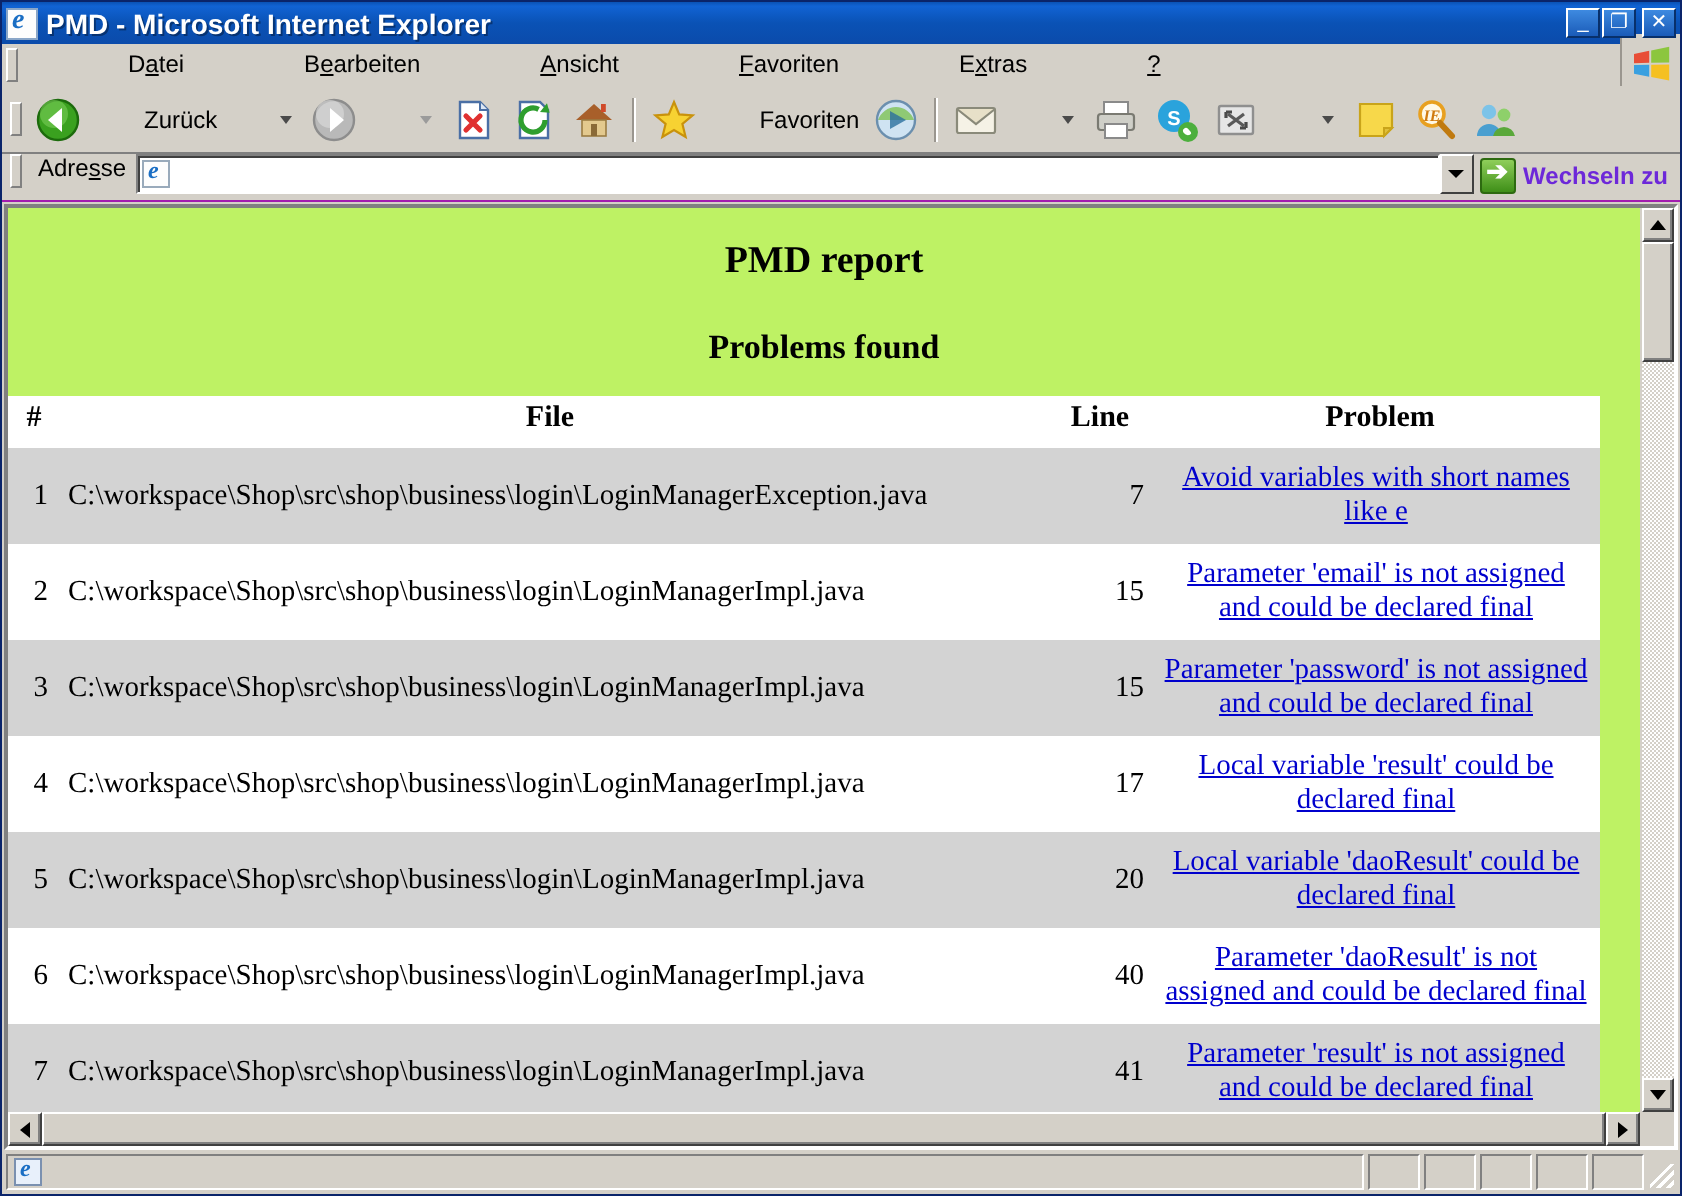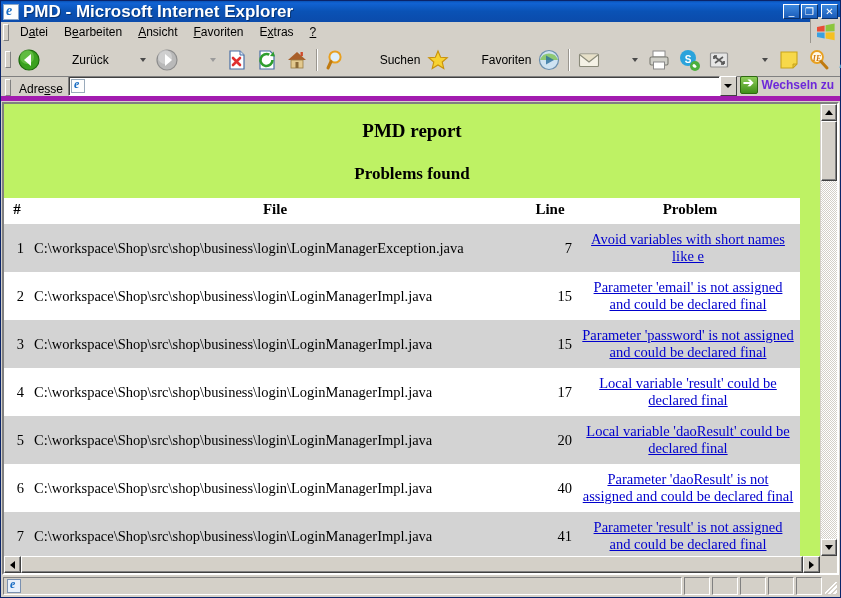--- a/index.html
+++ b/index.html
@@ -32,21 +32,21 @@
     position: relative; flex: none;
   }
   #title-icon:after {
     content: "e";
     position: absolute; left: 2px; top: -2px;
     font-family: "Liberation Serif", serif;
     font-style: italic; font-weight: bold;
     font-size: 14px; color: #1a6ec4;
   }
   #title-text {
-    color: #ffffff; font-size: 17px; font-weight: bold;
+    color: #ffffff; font-size: 14px; font-weight: bold;
     white-space: nowrap; flex: 1;
     text-shadow: 1px 1px 0 rgba(0,0,0,.35);
   }
   .winbtn {
     width: 17px; height: 15px; margin-left: 1px;
     background: linear-gradient(to bottom, #3e8ae0, #1a5bb8);
     border: 1px solid #ffffff;
     border-right-color: #08306b; border-bottom-color: #08306b;
     position: relative; flex: none; cursor: pointer;
   }
@@ -56,20 +56,21 @@
     text-align: center; font-family: "Liberation Sans", sans-serif;
   }
   .winbtn.close { margin-left: 3px; }
 
   
   #menubar {
     height: 21px; background: #d4d0c8;
     display: flex; align-items: center;
     border-bottom: 1px solid #d4d0c8;
     flex: none;
+    gap: 44px;
   }
   .grip {
     width: 6px; height: 17px; margin: 0 3px 0 2px; flex: none;
     border-left: 1px solid #ffffff; border-top: 1px solid #ffffff;
     border-right: 1px solid #808080; border-bottom: 1px solid #808080;
   }
   .menu-item {
     font-size: 12px; color: #000; padding: 2px 8px;
     cursor: default; white-space: nowrap;
   }
@@ -95,22 +96,22 @@
     width: 0; height: 0; margin: 0 3px;
     border-left: 3px solid transparent; border-right: 3px solid transparent;
     border-top: 4px solid #4a4a4a; flex: none;
   }
   .tb-caret.dim { border-top-color: #9b9b9b; }
   .ico { width: 24px; height: 24px; flex: none; position: relative; }
 
   
   #addressbar {
     height: 24px; background: #d4d0c8;
-    display: flex; align-items: flex-end; flex: none;
-    border-bottom: 5px solid #a21caf; padding-left: 2px;
+    display: flex; align-items: flex-start; flex: none;
+    border-bottom: 1px solid #a21caf; padding-left: 2px;
   }
   #address-label { font-size: 12px; color: #000; padding: 0 5px; white-space: nowrap; }
   #address-field {
     flex: 1; height: 20px; background: #fff;
     border: 1px solid #808080;
     border-right-color: #fff; border-bottom-color: #fff;
     box-shadow: inset 1px 1px 0 #404040;
     display: flex; align-items: center; overflow: hidden;
     margin-right: 0;
   }
@@ -392,29 +393,20 @@
           <path d="M12 4 L21 12 H3 Z" fill="#a85f2a"></path>
           <rect x="6" y="12" width="12" height="8" fill="#e3c98e" stroke="#9a7c43" stroke-width=".8"></rect>
           <rect x="15.5" y="4" width="2.4" height="4" fill="#d04a2a"></rect>
           <rect x="10.5" y="14" width="3" height="6" fill="#8a6a37"></rect>
         </svg>
       </span>
     </div>
 
     <div class="tb-sep"></div>
 
-    <div class="tb-btn">
-      <span class="ico">
-        <svg width="24" height="24" viewBox="0 0 24 24">
-          <circle cx="10" cy="9" r="5.6" fill="#dff0fb" stroke="#e8a020" stroke-width="2"></circle>
-          <path d="M6 13.5 L3 20" stroke="#c07a10" stroke-width="3" stroke-linecap="round"></path>
-        </svg>
-      </span>
-      <span class="tb-label">Suchen</span>
-    </div>
 
     <div class="tb-btn">
       <span class="ico">
         <svg width="24" height="24" viewBox="0 0 24 24">
           <path d="M12 3 L14.6 9.2 L21.3 9.7 L16.2 14 L17.8 20.5 L12 17 L6.2 20.5 L7.8 14 L2.7 9.7 L9.4 9.2 Z" fill="#f7d232" stroke="#c9920c" stroke-width="1.1"></path>
         </svg>
       </span>
       <span class="tb-label">Favoriten</span>
     </div>
 

